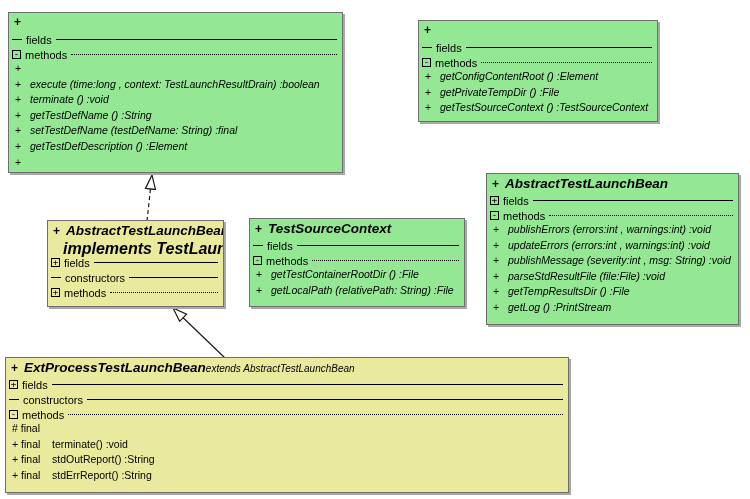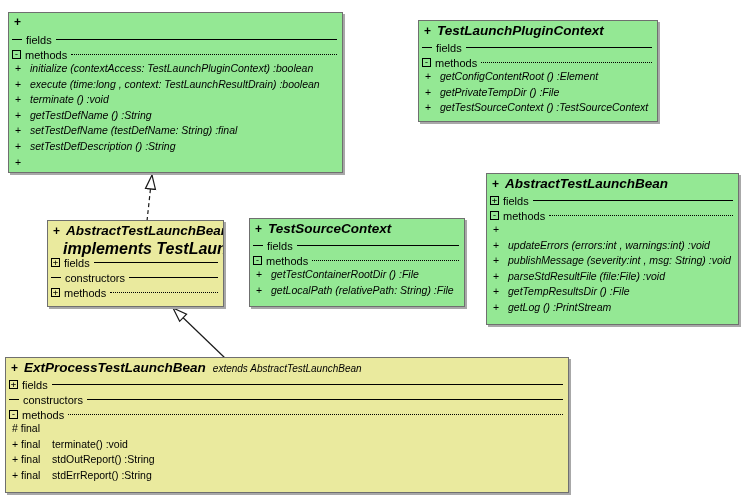--- a/index.html
+++ b/index.html
@@ -9,21 +9,21 @@
 
   .uml-box {
     position: absolute;
     border: 1px solid #6f6f6f;
     box-shadow: 2px 2px 0 #a8a8a8;
     overflow: hidden;
   }
   .title-row { display: flex; align-items: baseline; padding: 2px 4px 0 5px; white-space: nowrap; height: 19px; }
   .vis { font-size: 12px; font-weight: bold; margin-right: 6px; }
   .cls-name { font-size: 13.5px; font-weight: bold; font-style: italic; }
-  .title-suffix { font-size: 10px; font-style: italic; margin-left: 7px; }
+  .title-suffix { font-size: 10px; font-style: italic; }
   .subtitle { font-size: 16px; font-style: italic; padding-left: 15px; height: 15px; white-space: nowrap; font-weight: bold; }
 
   .section-row { display: flex; align-items: center; height: 15px; padding: 0 3px 0 3px; }
   .sec-icon {
     flex: none; width: 9px; height: 9px; border: 1px solid #000;
     font-size: 9px; line-height: 7px; text-align: center;
     font-family: "DejaVu Sans Mono", monospace;
   }
   .sec-dash { flex: none; width: 10px; height: 1px; background: #000; }
   .sec-label { font-size: 11px; margin: 0 4px; white-space: nowrap; }
@@ -60,50 +60,48 @@
         <span class="sec-label">fields</span>
         <span class="sec-line"></span>
       </div>
       <div class="section-row">
         <span class="sec-icon">-</span>
         <span class="sec-label">methods</span>
         <span class="sec-line dotted"></span>
       </div>
       <div class="member-row">
         <span class="member-prefix">+</span>
-        <span class="member-text italic">initialize (contextAccess: TestLaunchPluginContext) :boolean</span>
       </div>
       <div class="member-row">
         <span class="member-prefix">+</span>
         <span class="member-text italic">execute (time:long , context: TestLaunchResultDrain) :boolean</span>
       </div>
       <div class="member-row">
         <span class="member-prefix">+</span>
         <span class="member-text italic">terminate () :void</span>
       </div>
       <div class="member-row">
         <span class="member-prefix">+</span>
         <span class="member-text italic">getTestDefName () :String</span>
       </div>
       <div class="member-row">
         <span class="member-prefix">+</span>
         <span class="member-text italic">setTestDefName (testDefName: String) :final</span>
       </div>
       <div class="member-row">
         <span class="member-prefix">+</span>
-        <span class="member-text italic">setTestDefDescription () :String</span>
+        <span class="member-text italic">getTestDefDescription () :Element</span>
       </div>
       <div class="member-row">
         <span class="member-prefix">+</span>
       </div>
     </div>
     <div class="uml-box" style="left: 418px; top: 20px; width: 240px; height: 102px; background: rgb(148, 232, 148);">
       <div class="title-row">
         <span class="vis">+</span>
-        <span class="cls-name">TestLaunchPluginContext</span>
       </div>
       <div class="section-row">
         <span class="sec-dash"></span>
         <span class="sec-label">fields</span>
         <span class="sec-line"></span>
       </div>
       <div class="section-row">
         <span class="sec-icon">-</span>
         <span class="sec-label">methods</span>
         <span class="sec-line dotted"></span>
@@ -131,20 +129,21 @@
         <span class="sec-label">fields</span>
         <span class="sec-line"></span>
       </div>
       <div class="section-row">
         <span class="sec-icon">-</span>
         <span class="sec-label">methods</span>
         <span class="sec-line dotted"></span>
       </div>
       <div class="member-row">
         <span class="member-prefix">+</span>
+        <span class="member-text italic">publishErrors (errors:int , warnings:int) :void</span>
       </div>
       <div class="member-row">
         <span class="member-prefix">+</span>
         <span class="member-text italic">updateErrors (errors:int , warnings:int) :void</span>
       </div>
       <div class="member-row">
         <span class="member-prefix">+</span>
         <span class="member-text italic">publishMessage (severity:int , msg: String) :void</span>
       </div>
       <div class="member-row">

